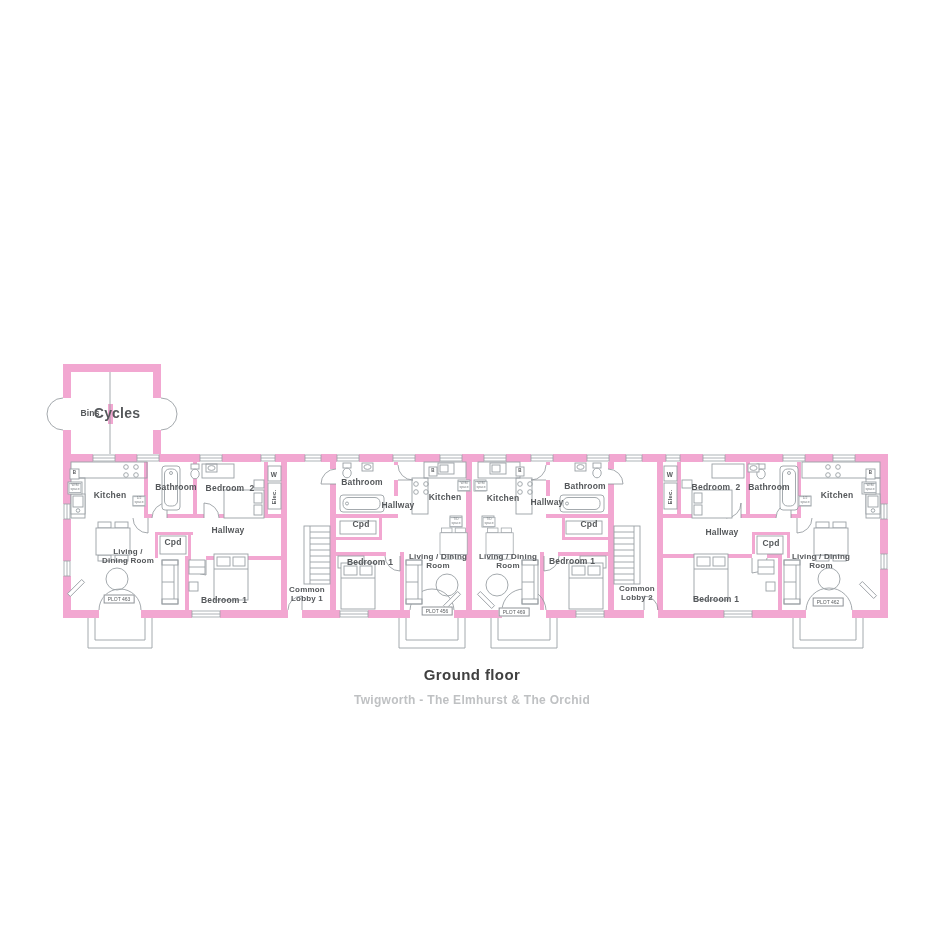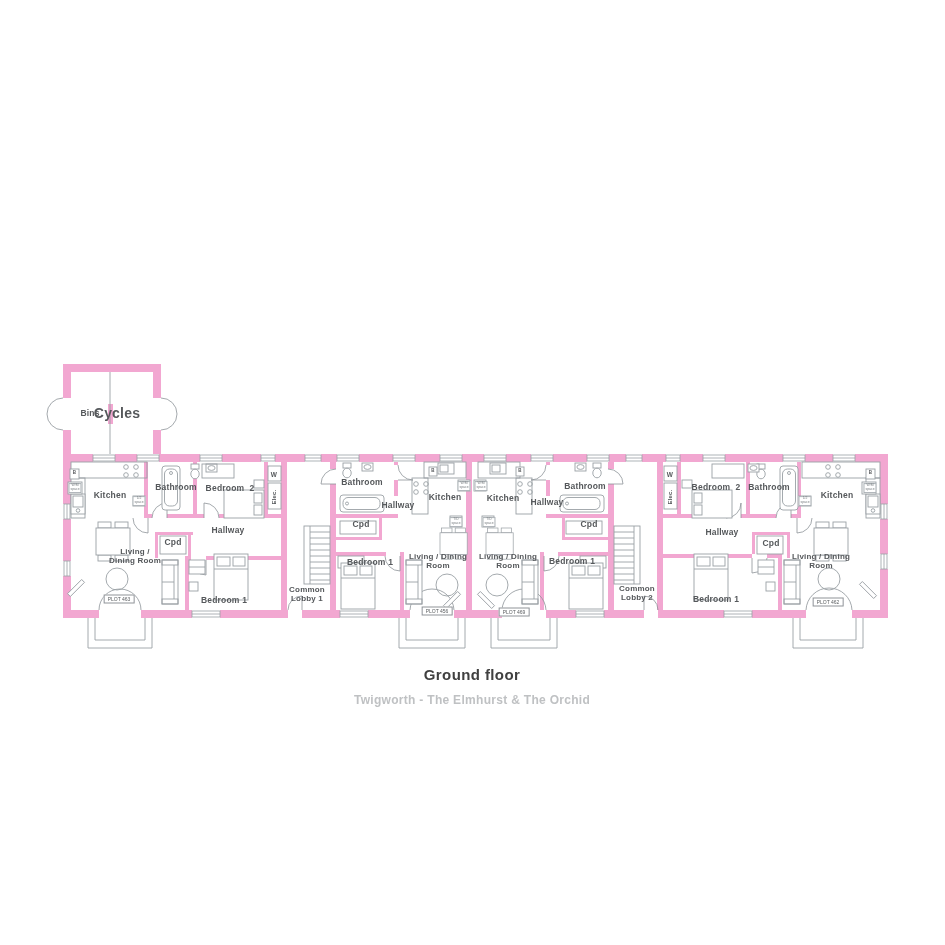--- a/index.html
+++ b/index.html
@@ -393,21 +393,21 @@
 <div id="labels">
       <div class="lbl" style="left: 90px; top: 378px; font-size: 8.5px; transform: translate(-50%, -50%);">Bins</div>
       <div class="lbl" style="left: 117px; top: 378px; font-size: 14px; transform: translate(-50%, -50%);">Cycles</div>
       <div class="lbl" style="left: 110px; top: 460px; font-size: 8.5px; transform: translate(-50%, -50%);">Kitchen</div>
       <div class="lbl" style="left: 176px; top: 452px; font-size: 8.5px; transform: translate(-50%, -50%);">Bathroom</div>
       <div class="lbl" style="left: 230px; top: 453px; font-size: 8.5px; transform: translate(-50%, -50%);">Bedroom  2</div>
       <div class="lbl" style="left: 274px; top: 439px; font-size: 6.5px; transform: translate(-50%, -50%);">W</div>
       <div class="lbl" style="left: 274px; top: 461px; font-size: 6px; transform: translate(-50%, -50%) rotate(-90deg);">Elec.</div>
       <div class="lbl" style="left: 228px; top: 495px; font-size: 8.5px; transform: translate(-50%, -50%);">Hallway</div>
       <div class="lbl" style="left: 173px; top: 507px; font-size: 8.5px; transform: translate(-50%, -50%);">Cpd</div>
-      <div class="lbl" style="left: 135px; top: 521px; font-size: 8px; transform: translate(-50%, -50%);">Living /
+      <div class="lbl" style="left: 128px; top: 521px; font-size: 8px; transform: translate(-50%, -50%);">Living /
 Dining Room</div>
       <div class="lbl plot" style="left: 119px; top: 563px; transform: translate(-50%, -50%);">PLOT 463</div>
       <div class="lbl" style="left: 224px; top: 565px; font-size: 8.5px; transform: translate(-50%, -50%);">Bedroom 1</div>
       <div class="lbl" style="left: 74.5px; top: 437px; font-size: 4.5px; transform: translate(-50%, -50%);">B</div>
       <div class="lbl tiny" style="left: 75px; top: 452px; transform: translate(-50%, -50%);">W/M
 space</div>
       <div class="lbl tiny" style="left: 139px; top: 465px; transform: translate(-50%, -50%);">1/2
 space</div>
       <div class="lbl" style="left: 307px; top: 559px; font-size: 8px; transform: translate(-50%, -50%);">Common
 Lobby 1</div>

